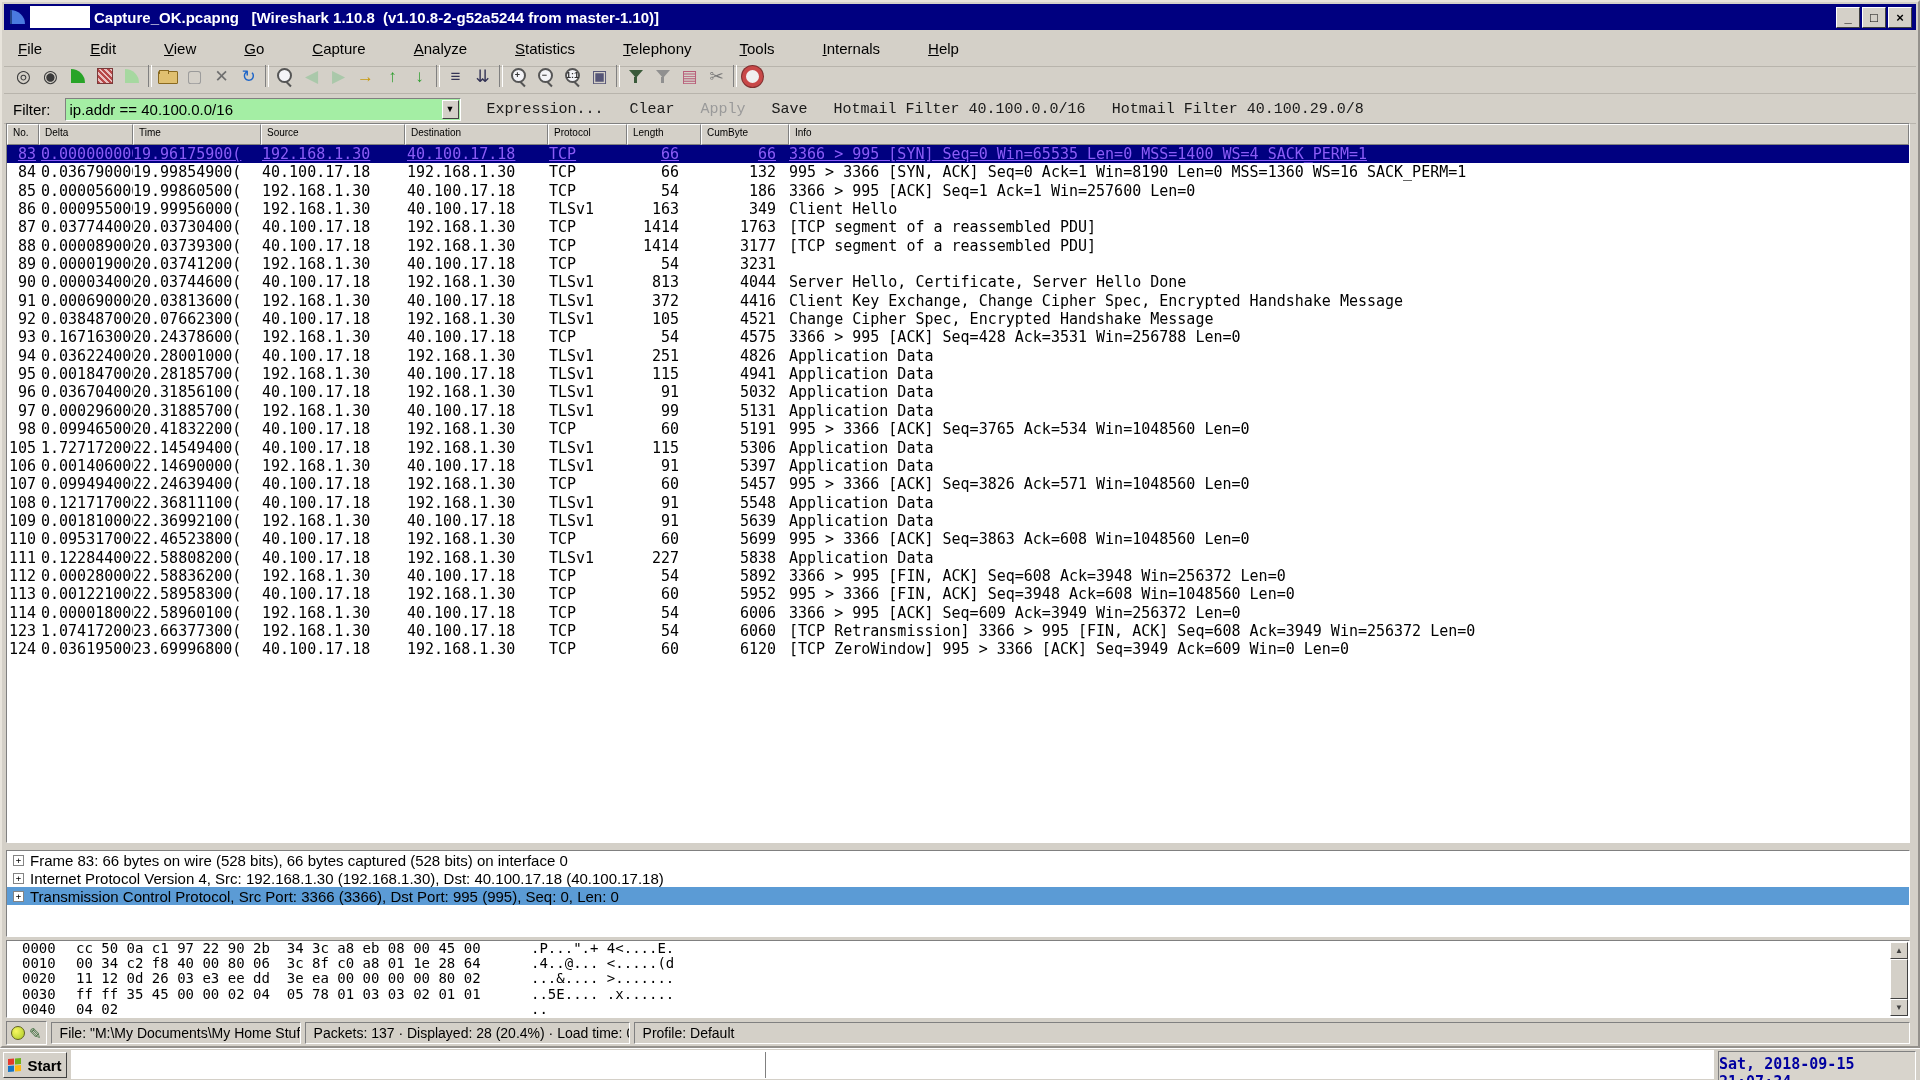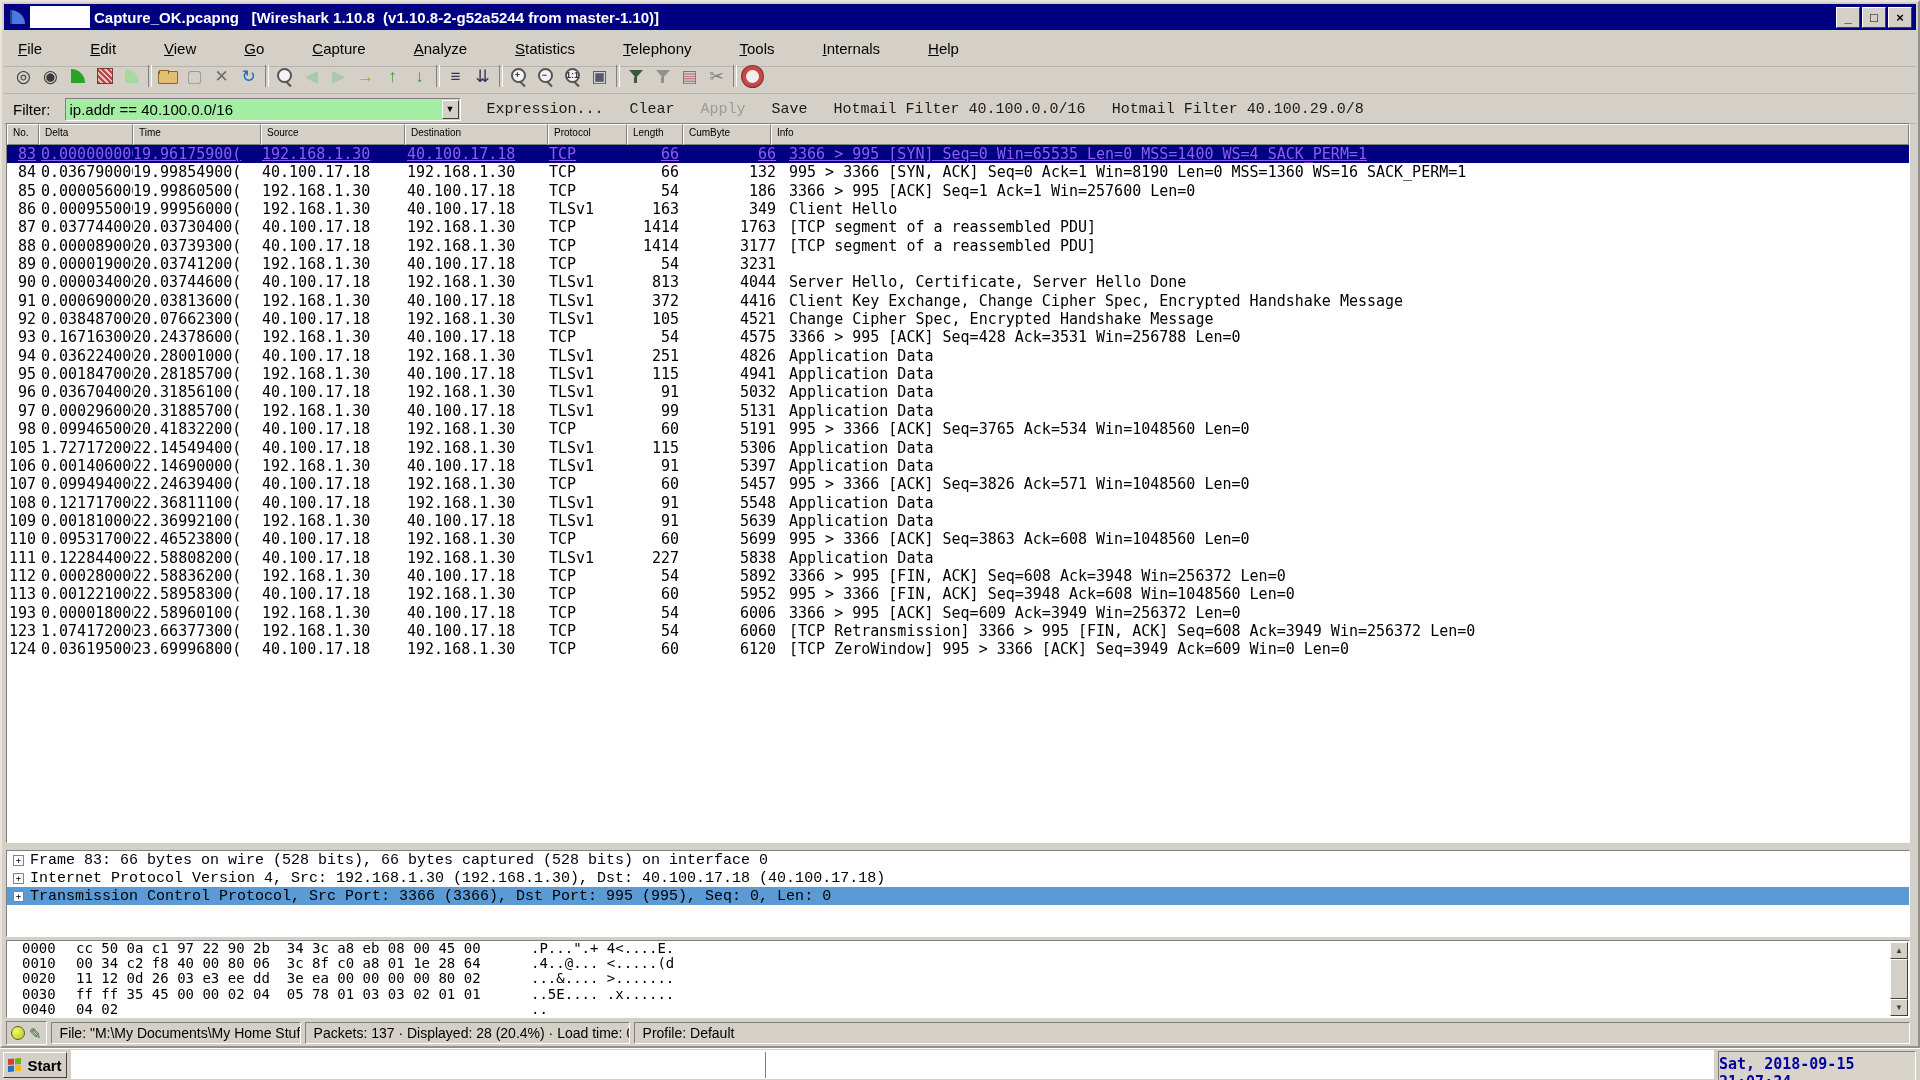--- a/index.html
+++ b/index.html
@@ -87,21 +87,21 @@
   .fbtn.disabled { color:#9a9a9a; }
 
   
   #packet-list { top:121px; bottom:203px; }
   #phead { display:flex; height:21px; background:#d4d0c8; }
   .hcell { height:21px; font-size:10px; padding:2px 0 0 5px; color:#000; white-space:nowrap; overflow:hidden;
            border-top:1px solid #fff; border-left:1px solid #fff;
            border-right:1px solid #808080; border-bottom:1px solid #808080; background:#d4d0c8; cursor:default; }
   .hcell:nth-child(1){width:32px;} .hcell:nth-child(2){width:94px;} .hcell:nth-child(3){width:128px;}
   .hcell:nth-child(4){width:144px;} .hcell:nth-child(5){width:143px;} .hcell:nth-child(6){width:79px;}
-  .hcell:nth-child(7){width:56px;} .hcell:nth-child(8){width:88px;} .hcell:nth-child(9){flex:1;}
+  .hcell:nth-child(7){width:74px;} .hcell:nth-child(8){width:88px;} .hcell:nth-child(9){flex:1;}
   .prow { display:flex; height:18.35px; background:#ffffff; color:#000; cursor:default; }
   .prow.selected { background:#000080; color:#8b5cf6;text-decoration:underline; }
   .c { font-family:"DejaVu Sans Mono", monospace; font-size:15px; line-height:18.35px;
        white-space:pre; overflow:hidden; }
   .c:nth-child(1){width:32px; text-align:right; padding-right:3px;}
   .c:nth-child(2){width:94px; padding-left:2px;}
   .c:nth-child(3){width:128px;}
   .c:nth-child(4){width:144px; padding-left:1px;}
   .c:nth-child(5){width:143px; padding-left:2px;}
   .c:nth-child(6){width:79px; padding-left:1px;}
@@ -109,21 +109,21 @@
   .c:nth-child(8){width:88px; text-align:right; padding-right:13px;}
   .c:nth-child(9){flex:1;}
 
   
   #detail-pane { top:848px; height:87px; }
   .drow { display:flex; align-items:center; height:18px; padding-left:6px; }
   .drow.highlight { background:#5b9bd5; }
   .expander { width:11px; height:11px; flex:0 0 auto; background:#fff; border:1px solid #848484;
               font:9px/9px "DejaVu Sans Mono", monospace; text-align:center; color:#000; margin-right:6px; }
   .expander::before { content:"+"; }
-  .dtext { font-family:Liberation Mono, monospace; font-size:15px; white-space:pre; color:#000; }
+  .dtext { font-family:Liberation Sans, sans-serif; font-size:15px; white-space:pre; color:#000; }
 
   
   #hex-pane { top:938px; height:78px; }
   .hexrow { display:flex; height:15.2px; }
   .hx-off  { width:42px; margin-left:15px; }
   .hx-b    { margin-left:12px; width:430px; }
   .hx-a    { margin-left:25px; }
   .hx { font-family:"DejaVu Sans Mono", monospace; font-size:14px; line-height:15.2px; white-space:pre; color:#000; }
   .vsb { position:absolute; top:1px; bottom:1px; right:1px; width:18px; background:#d4d0c8; }
   .vsb-track { position:absolute; inset:0; background:repeating-conic-gradient(#e8e4dc 0 25%,#ffffff 0 50%) 0 0/2px 2px; }
@@ -704,21 +704,21 @@
           <span class="c" data-name="cell-time">22.58958300(</span>
           <span class="c" data-name="cell-source">40.100.17.18</span>
           <span class="c" data-name="cell-destination">192.168.1.30</span>
           <span class="c" data-name="cell-protocol">TCP</span>
           <span class="c" data-name="cell-length">60</span>
           <span class="c" data-name="cell-cumbyte">5952</span>
           <span class="c" data-name="cell-info">995 &gt; 3366 [FIN, ACK] Seq=3948 Ack=608 Win=1048560 Len=0</span>
         </div>
 
         <div class="prow" data-name="packet-row">
-          <span class="c" data-name="cell-no">193</span>
+          <span class="c" data-name="cell-no">114</span>
           <span class="c" data-name="cell-delta">0.000018000</span>
           <span class="c" data-name="cell-time">22.58960100(</span>
           <span class="c" data-name="cell-source">192.168.1.30</span>
           <span class="c" data-name="cell-destination">40.100.17.18</span>
           <span class="c" data-name="cell-protocol">TCP</span>
           <span class="c" data-name="cell-length">54</span>
           <span class="c" data-name="cell-cumbyte">6006</span>
           <span class="c" data-name="cell-info">3366 &gt; 995 [ACK] Seq=609 Ack=3949 Win=256372 Len=0</span>
         </div>
 

